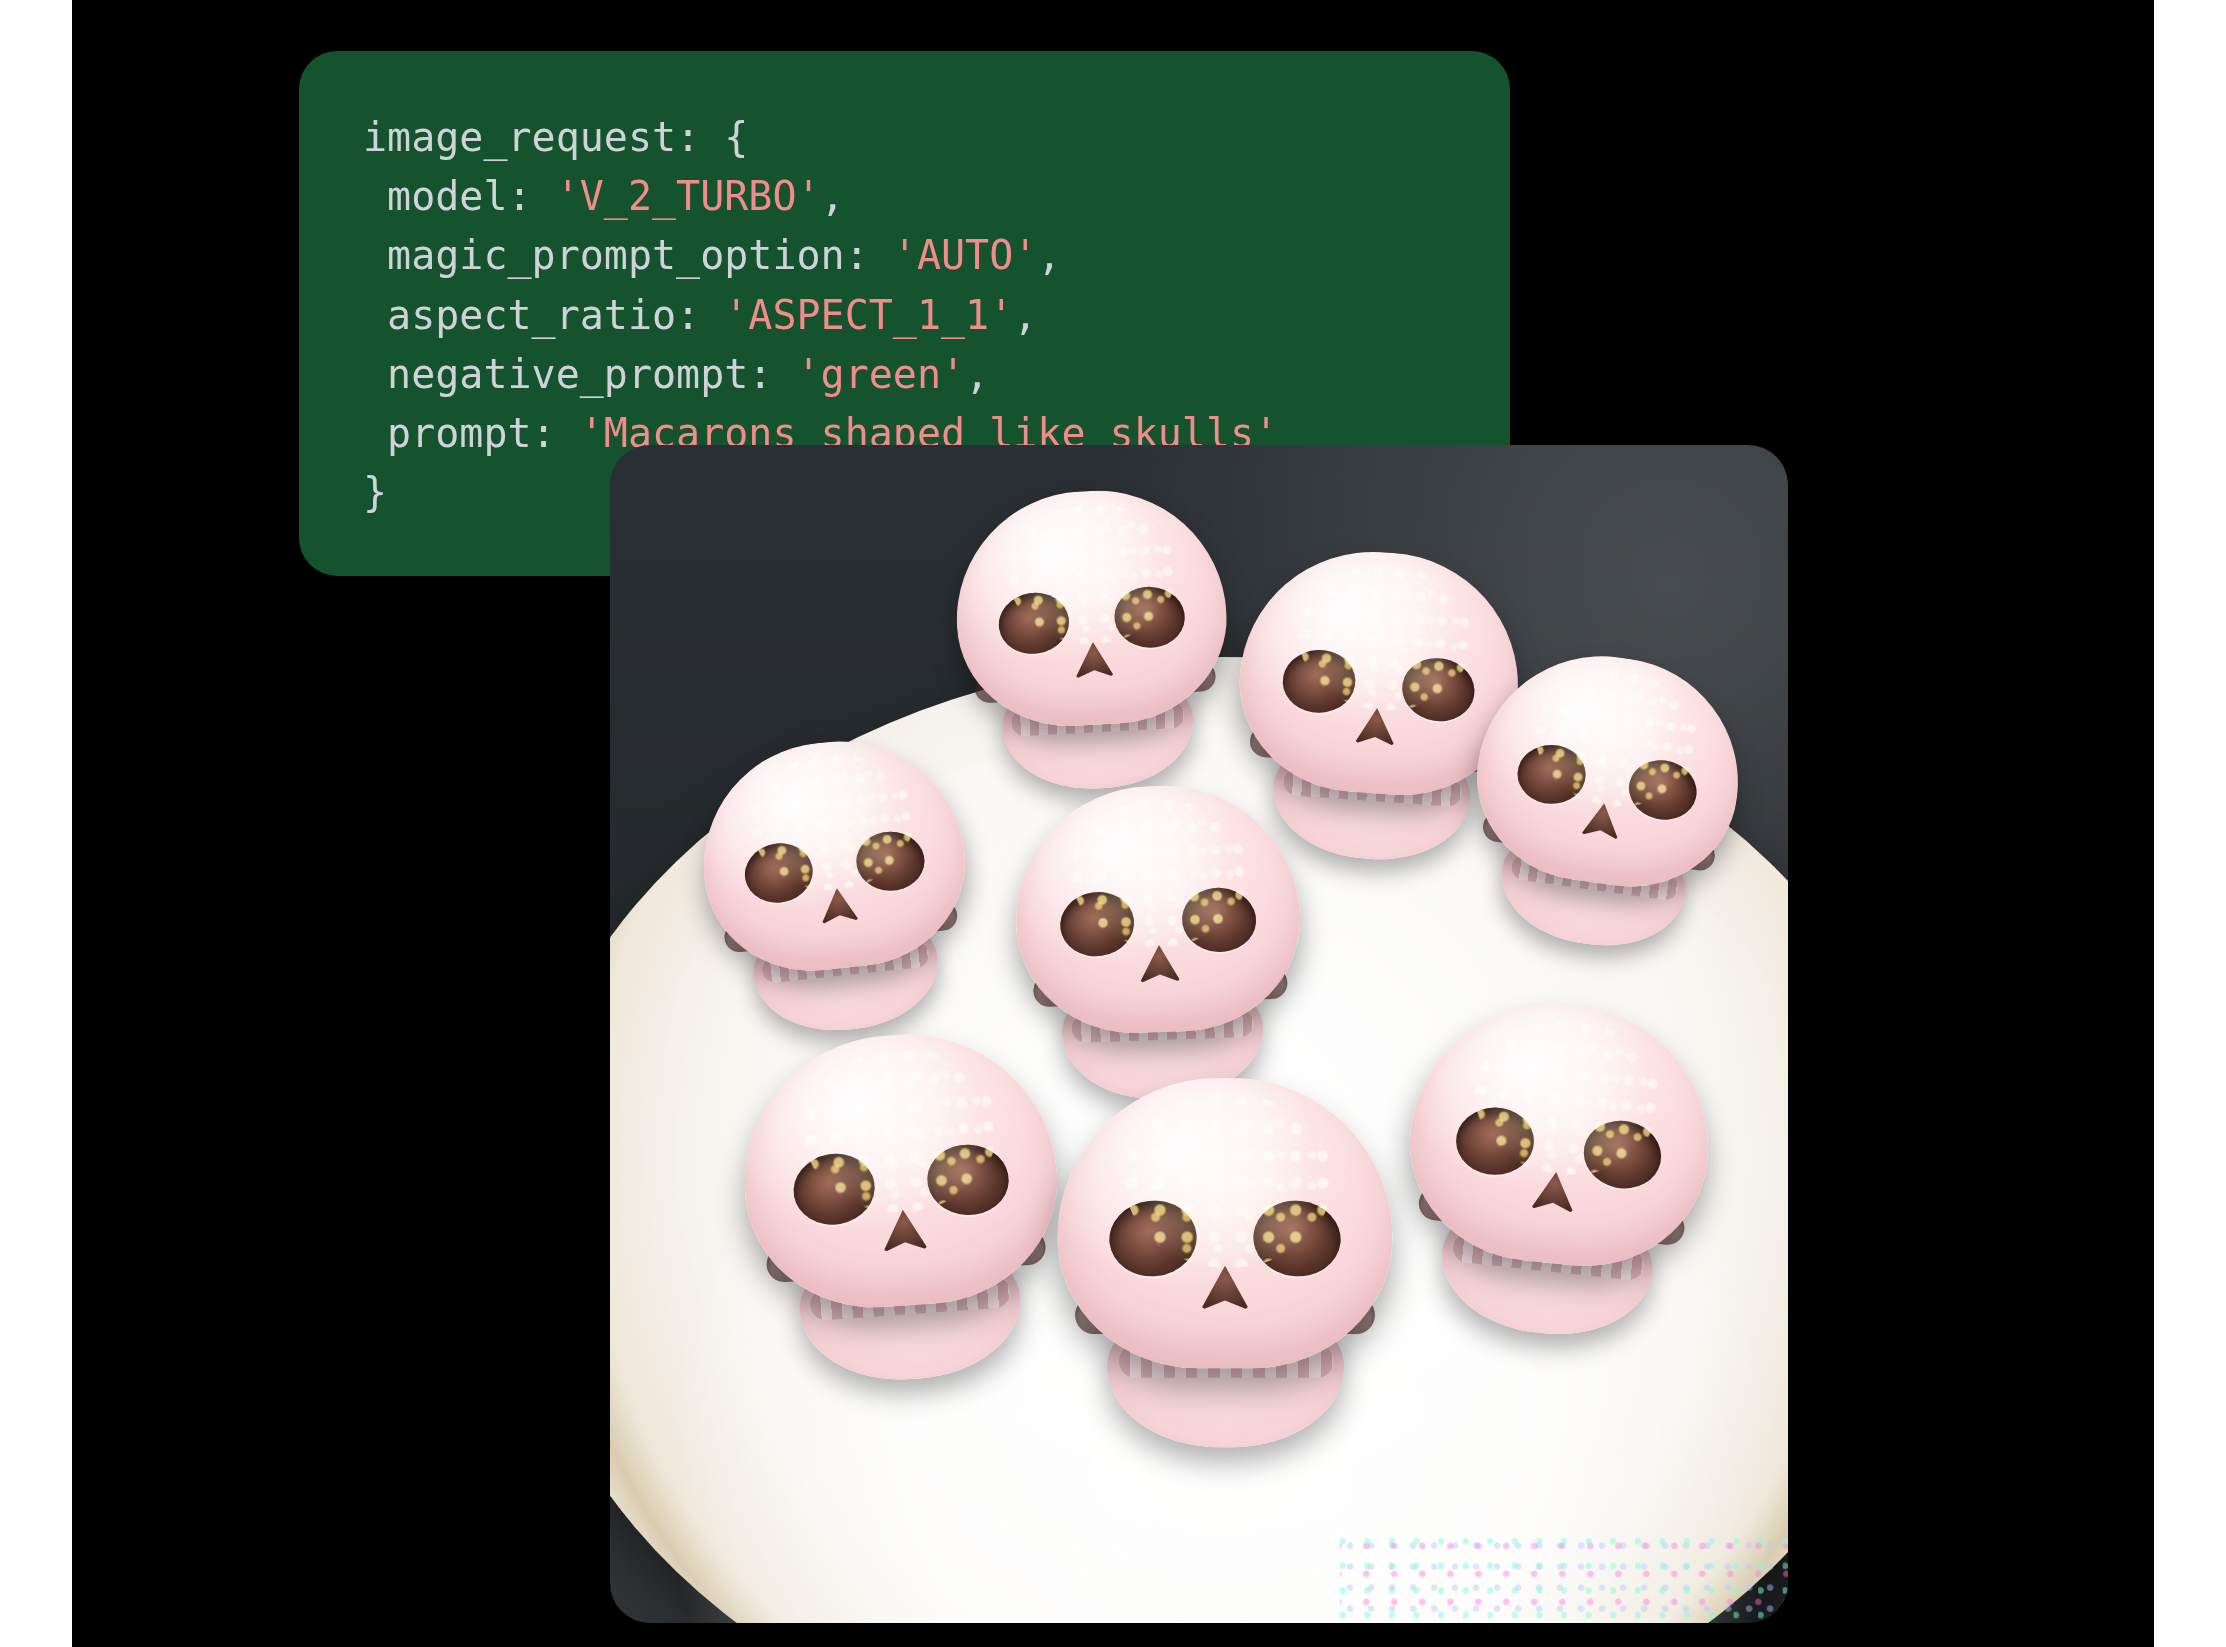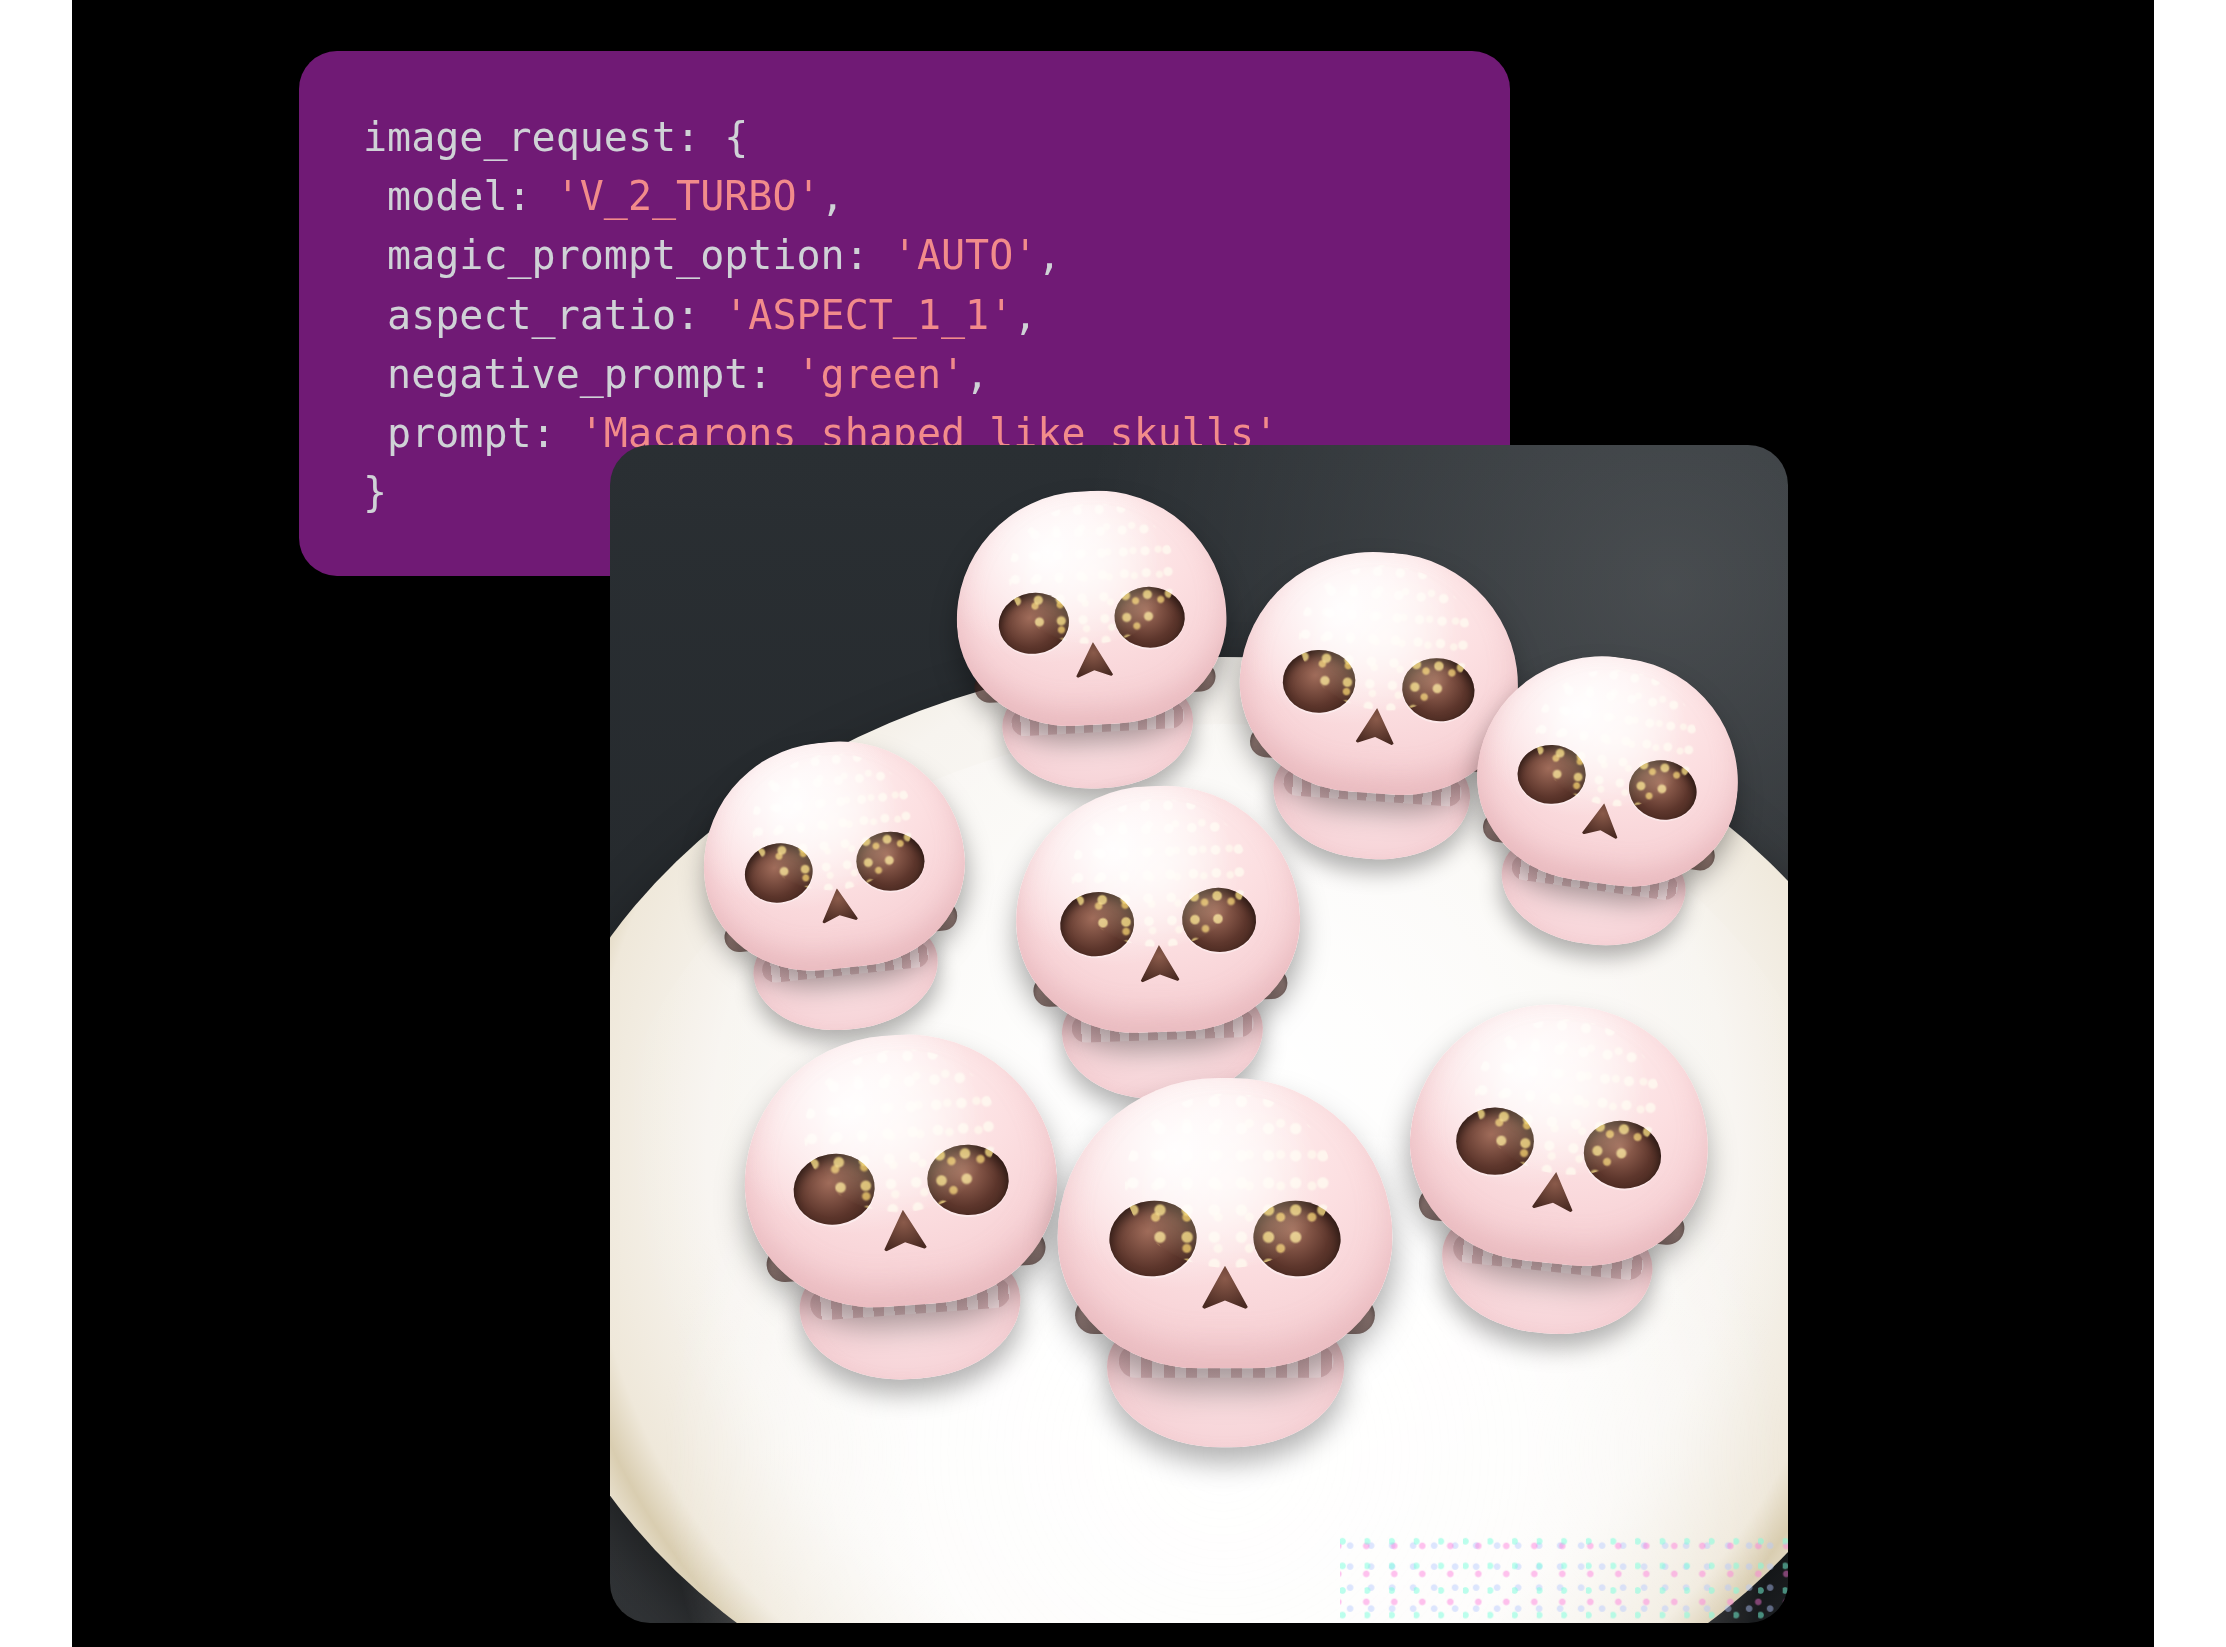--- a/index.html
+++ b/index.html
@@ -23,21 +23,21 @@
     width: 2082px;
     height: 1648px;
     background: #000000;
   }
   .code-card {
     position: absolute;
     left: 227px;
     top: 51px;
     width: 1211px;
     height: 525px;
-    background: #701a75;
+    background: #14532d;
     border-radius: 38px;
     padding: 57px 64px;
     color: #cfd2d6;
     font-size: 40px;
     line-height: 1.48;
     white-space: pre;
     overflow: hidden;
   }
   .tk-key   { color: #cfd2d6; }
   .tk-punct { color: #cfd2d6; }

